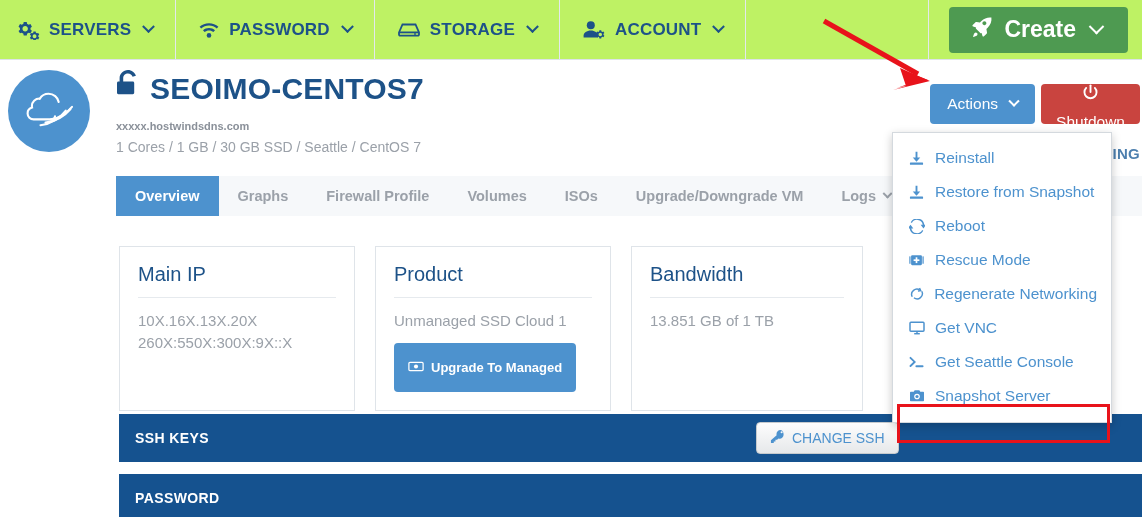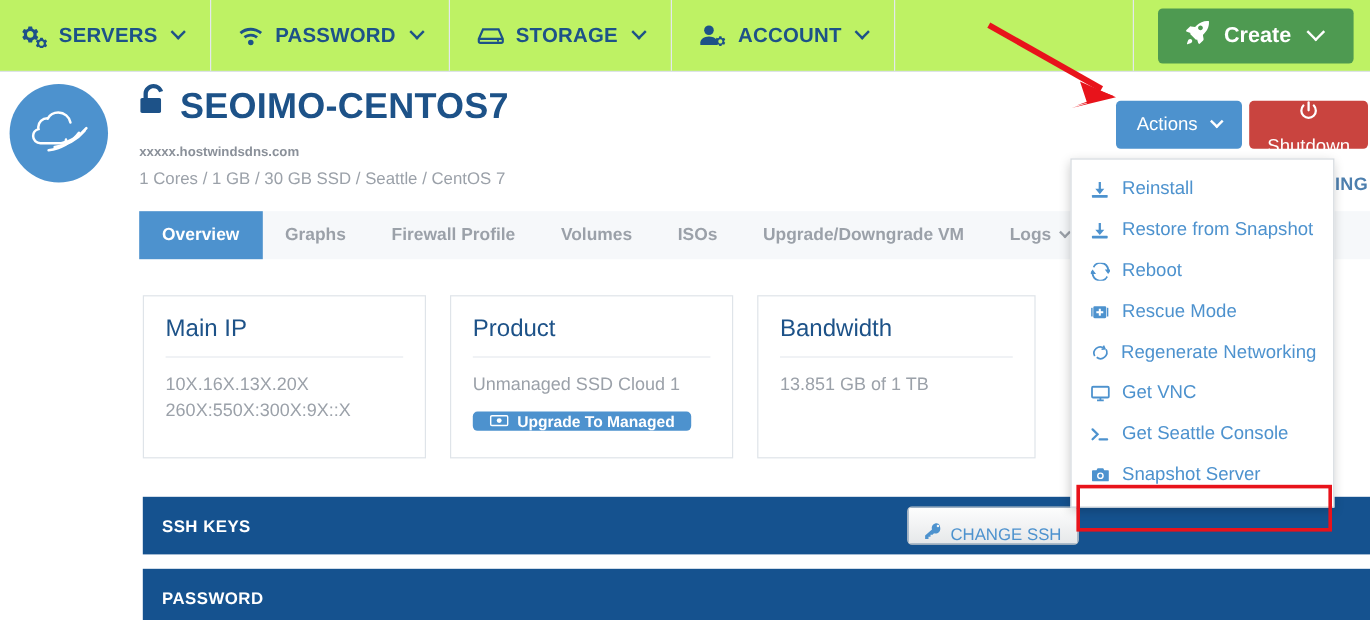--- a/index.html
+++ b/index.html
@@ -60,21 +60,21 @@
     display: flex; align-items: center;
     padding: 0 14px 0 20px;
   }
   .btn-create {
     background: #4e9a51;
     color: #ffffff;
     border: none;
     border-radius: 4px;
     height: 46px;
     padding: 0 26px 0 22px;
-    font-size: 18px;
+    font-size: 23px;
     font-weight: bold;
     font-family: "Liberation Sans", sans-serif;
     display: flex;
     align-items: center;
     gap: 11px;
     cursor: pointer;
   }
   .btn-create .caret { border-color: #fff; width: 11px; height: 11px; }
 
   
@@ -188,24 +188,24 @@
     margin-top: 12px;
     color: #9ba1a9;
     font-size: 15px;
     line-height: 1.45;
   }
   .btn-upgrade {
     margin-top: 11px;
     background: #4d92ce;
     color: #fff;
     border: none; border-radius: 4px;
-    height: 16px; padding: 0 14px;
+    height: 49px; padding: 0 14px;
     font-size: 13px; font-weight: bold;
     font-family: "Liberation Sans", sans-serif;
-    display: inline-flex; align-items: flex-end; gap: 7px;
+    display: inline-flex; align-items: center; gap: 7px;
     cursor: pointer;
   }
 
   
   .sec-bar {
     position: absolute;
     left: 119px;
     width: 1023px;
     height: 48px;
     background: #15528f;
@@ -224,21 +224,21 @@
     position: absolute;
     left: 637px; top: 8px;
     height: 32px;
     padding: 0 13px;
     background: linear-gradient(to bottom,#fdfdfd 0%,#e6e8ea 100%);
     border: 1px solid #c6cacd;
     border-radius: 4px;
     color: #4d92ce;
     font-size: 14px;
     font-family: "Liberation Sans", sans-serif;
-    display: flex; align-items: flex-end; gap: 7px;
+    display: flex; align-items: center; gap: 7px;
     cursor: pointer;
     white-space: nowrap;
   }
 
   
   .dropdown {
     position: absolute;
     left: 892px; top: 132px;
     width: 220px;
     background: #ffffff;

